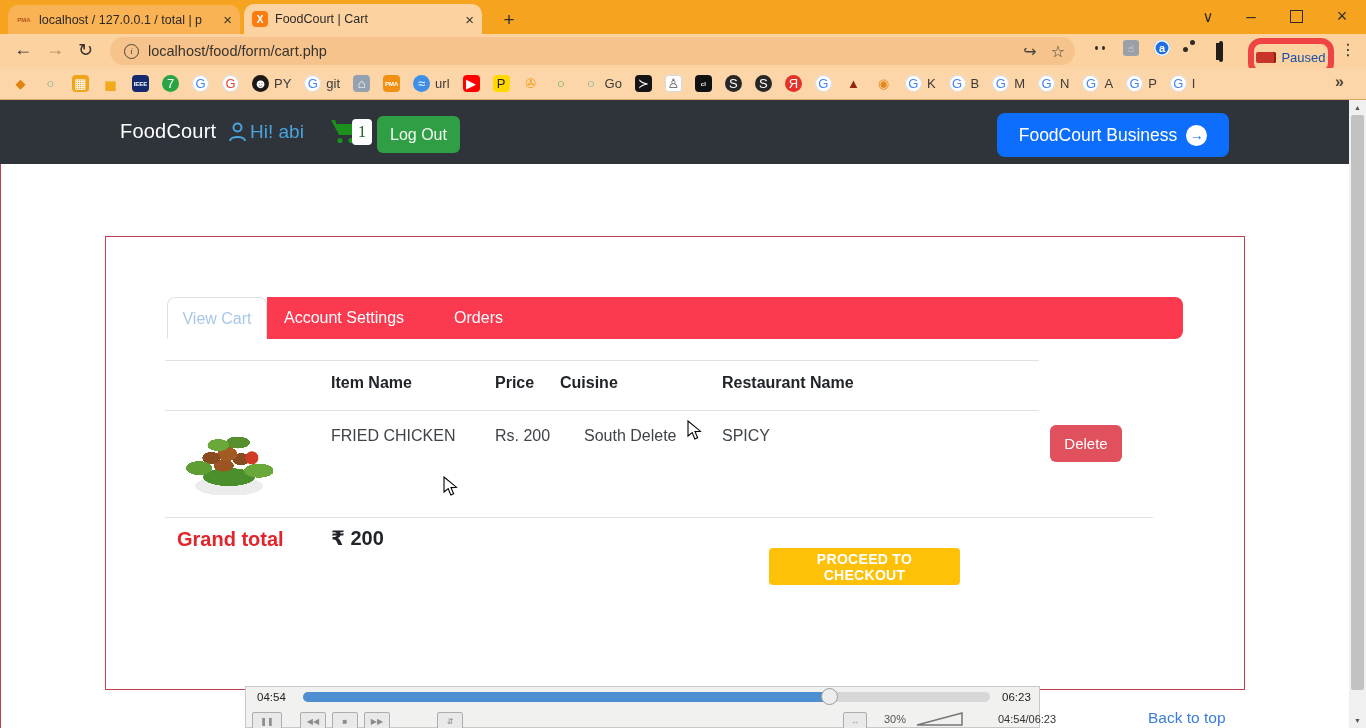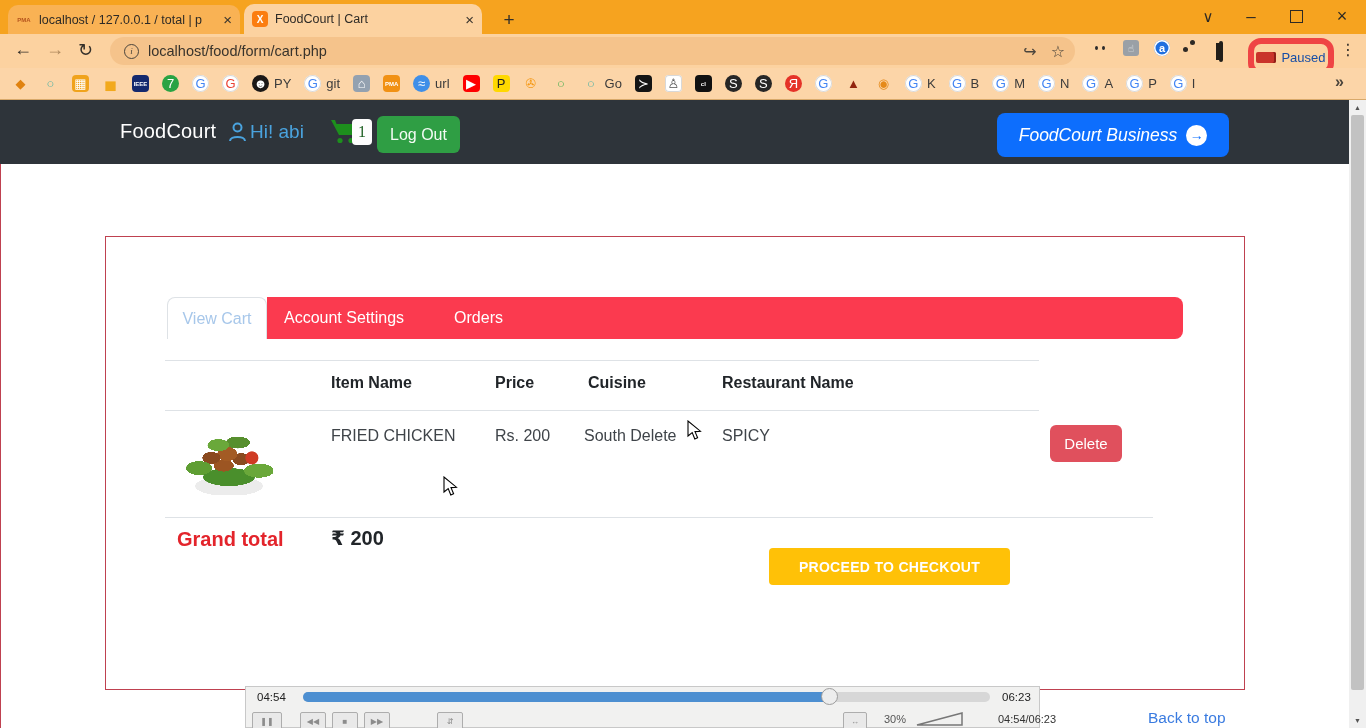--- a/index.html
+++ b/index.html
@@ -38,21 +38,21 @@
   .bmi.rnd{border-radius:50%;}
   .bmi.tiny{font-size:6px;font-weight:bold;letter-spacing:0;}
   .bml{font-size:13px;color:#3b3b3b;}
   .bm-overflow{right:22px;top:73px;font-size:16px;color:#4a443c;font-weight:bold;}
   
   .navbar{left:0;top:100px;width:1349px;height:64px;background:#2e343a;}
   .brand{left:120px;top:120px;font-size:20px;color:#fff;font-weight:500;letter-spacing:.2px;}
   .greeting{left:250px;top:121px;font-size:19px;color:#4aa3de;}
   .cartbadge{left:352px;top:119px;width:20px;height:26px;background:#fdfdfd;border-radius:4px;color:#1b5e20;font-size:16px;display:flex;align-items:center;justify-content:center;font-family:"Liberation Serif",serif;}
   .logout{left:377px;top:116px;width:83px;height:37px;background:#2f9e44;border-radius:6px;color:#f3fbf4;font-size:16px;display:flex;align-items:center;justify-content:center;border:none;}
-  .business{left:997px;top:113px;width:232px;height:44px;background:#0d6efd;border-radius:8px;color:#fff;font-size:17.5px;font-weight:500;display:flex;align-items:center;justify-content:center;gap:9px;border:none;font-style:italic;}
+  .business{left:997px;top:113px;width:232px;height:44px;background:#0d6efd;border-radius:8px;color:#fff;font-size:17.5px;font-weight:500;display:flex;align-items:center;justify-content:center;gap:9px;border:none;}
   .bizarrow{width:21px;height:21px;background:#fff;border-radius:50%;color:#0d6efd;font-size:14px;font-weight:bold;display:flex;align-items:center;justify-content:center;line-height:1;}
   
   .card{left:105px;top:236px;width:1140px;height:454px;border:1px solid #bf4150;background:#fff;box-sizing:border-box;}
   .tab-viewcart{left:167px;top:297px;width:100px;height:42px;background:#fff;border:1px solid #dee2e6;border-bottom:none;border-radius:8px 8px 0 0;display:flex;align-items:center;justify-content:center;font-size:16px;color:#a7c7ea;box-sizing:border-box;}
   .tab-redbar{left:267px;top:297px;width:916px;height:42px;background:#fb3a4f;border-radius:0 8px 8px 0;display:flex;align-items:center;color:#fff;font-size:16px;}
   .redtab1{margin-left:17px;}
   .redtab2{margin-left:50px;}
   
   .hline{height:1px;background:#dee2e6;}
   .th{top:374px;font-size:16px;font-weight:bold;color:#212529;}
@@ -67,21 +67,21 @@
     radial-gradient(ellipse 9px 6px at 30% 42%, #8a4a1f 0 99%, rgba(0,0,0,0) 100%),
     radial-gradient(ellipse 10px 7px at 48% 36%, #a35b24 0 99%, rgba(0,0,0,0) 100%),
     radial-gradient(ellipse 9px 6px at 64% 44%, #8a4a1f 0 99%, rgba(0,0,0,0) 100%),
     radial-gradient(ellipse 10px 6px at 44% 54%, #9c5522 0 99%, rgba(0,0,0,0) 100%),
     radial-gradient(ellipse 26px 9px at 50% 72%, #4a8f2c 0 99%, rgba(0,0,0,0) 100%),
     radial-gradient(ellipse 34px 10px at 50% 86%, #ececec 0 99%, rgba(0,0,0,0) 100%),
     #ffffff;}
   
   .grand{left:177px;top:528px;font-size:20px;font-weight:bold;color:#e3242b;}
   .amount{left:331px;top:526px;font-size:20px;font-weight:bold;color:#212529;}
-  .checkout{left:769px;top:548px;width:241px;height:37px;background:#ffc107;border-radius:4px;color:#fff;font-size:14px;font-weight:bold;display:flex;align-items:center;justify-content:center;letter-spacing:.3px;border:none;}
+  .checkout{left:769px;top:548px;width:191px;height:37px;background:#ffc107;border-radius:4px;color:#fff;font-size:14px;font-weight:bold;display:flex;align-items:center;justify-content:center;letter-spacing:.3px;border:none;}
   
   .player{left:245px;top:686px;width:795px;height:42px;background:#f1f1f0;border:1px solid #c8c8c8;box-sizing:border-box;}
   .ptime{top:691px;font-size:11.5px;color:#222;}
   .ptrack{left:303px;top:692px;width:687px;height:10px;border-radius:5px;background:#d7d7d7;}
   .pfill{left:303px;top:692px;height:10px;border-radius:5px 0 0 5px;background:#4d8fd1;}
   .pthumb{left:821px;top:688px;width:17px;height:17px;border-radius:50%;background:#ededed;border:1px solid #9c9c9c;box-sizing:border-box;}
   .pbtn{top:712px;height:22px;background:#e9e9e9;border:1px solid #adadad;border-radius:2px;color:#8c8c8c;font-size:8px;display:flex;align-items:flex-start;justify-content:center;padding-top:4px;box-sizing:border-box;}
   .psmall{top:713px;font-size:11px;color:#555;}
   
   .backtop{left:1148px;top:709px;font-size:15.5px;color:#3a7be0;}
@@ -281,21 +281,21 @@
   <div class="abs edge-line"></div>
   <div class="abs tab-viewcart">View Cart</div>
   <div class="abs tab-redbar">
     <span class="redtab1">Account Settings</span>
     <span class="redtab2">Orders</span>
   </div>
 
   <div class="abs hline" style="left:165px;top:360px;width:874px;"></div>
   <div class="abs th" style="left:331px;">Item Name</div>
   <div class="abs th" style="left:495px;">Price</div>
-  <div class="abs th" style="left:588px;">Cuisine</div>
+  <div class="abs th" style="left:560px;">Cuisine</div>
   <div class="abs th" style="left:722px;">Restaurant Name</div>
   <div class="abs hline" style="left:165px;top:410px;width:874px;"></div>
 
   <div class="abs foodimg"></div>
   <div class="abs td" style="left:331px;">FRIED CHICKEN</div>
   <div class="abs td" style="left:495px;">Rs. 200</div>
   <div class="abs td" style="left:584px;">South Delete</div>
   <div class="abs td" style="left:722px;">SPICY</div>
   <button class="abs delete">Delete</button>
 

